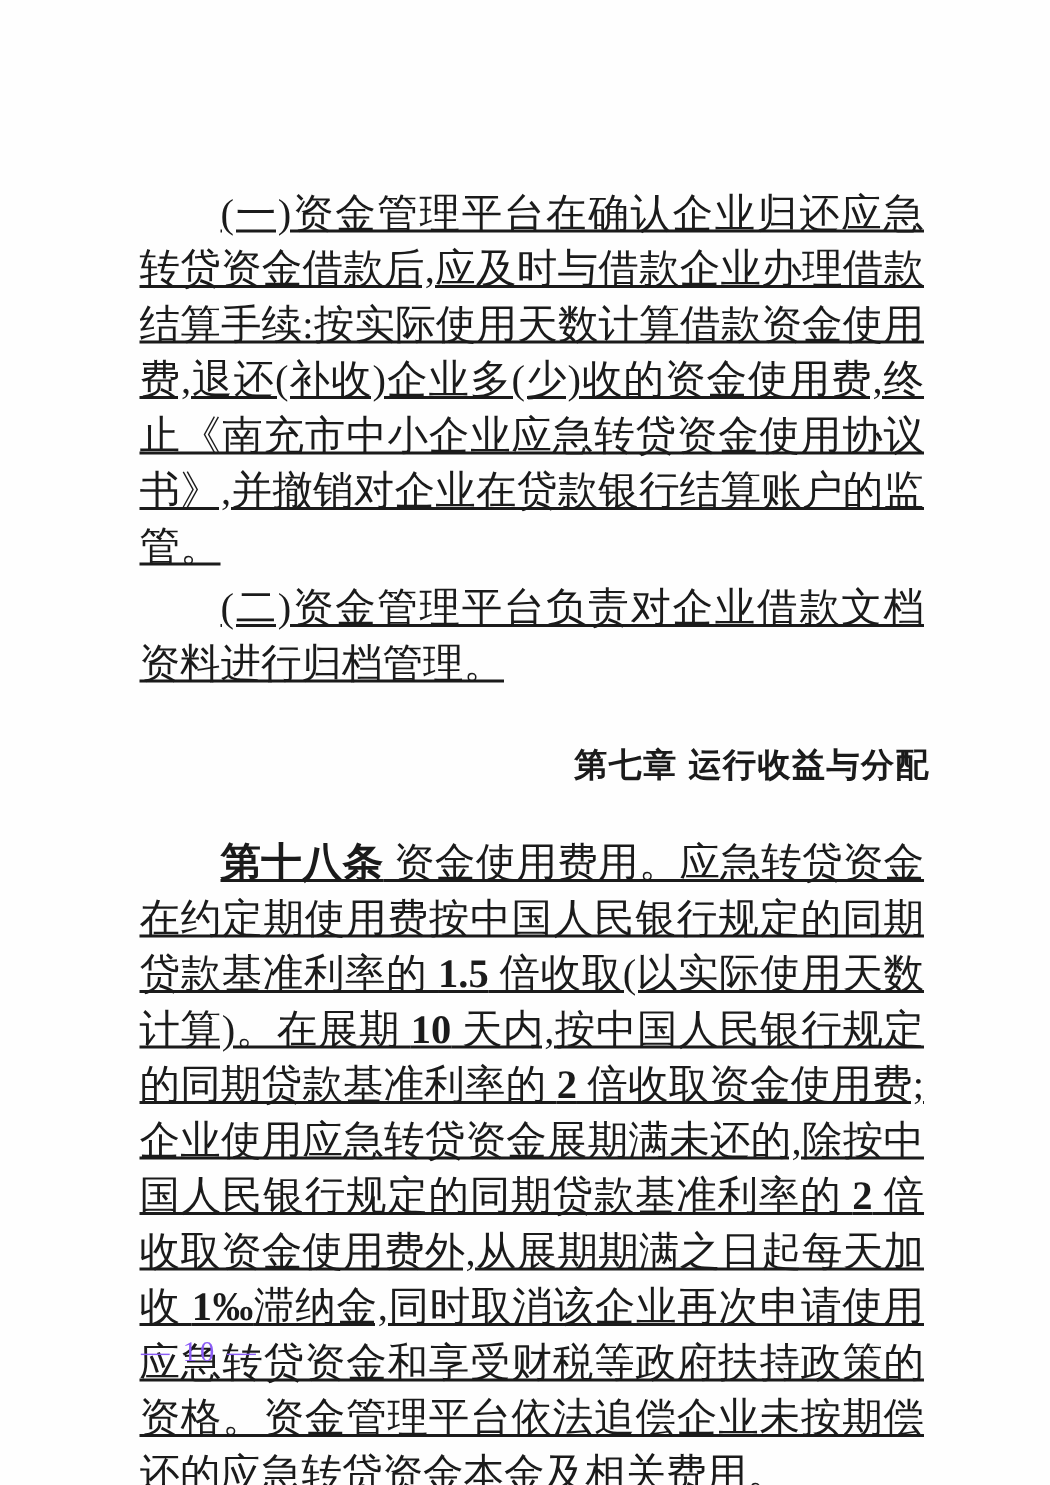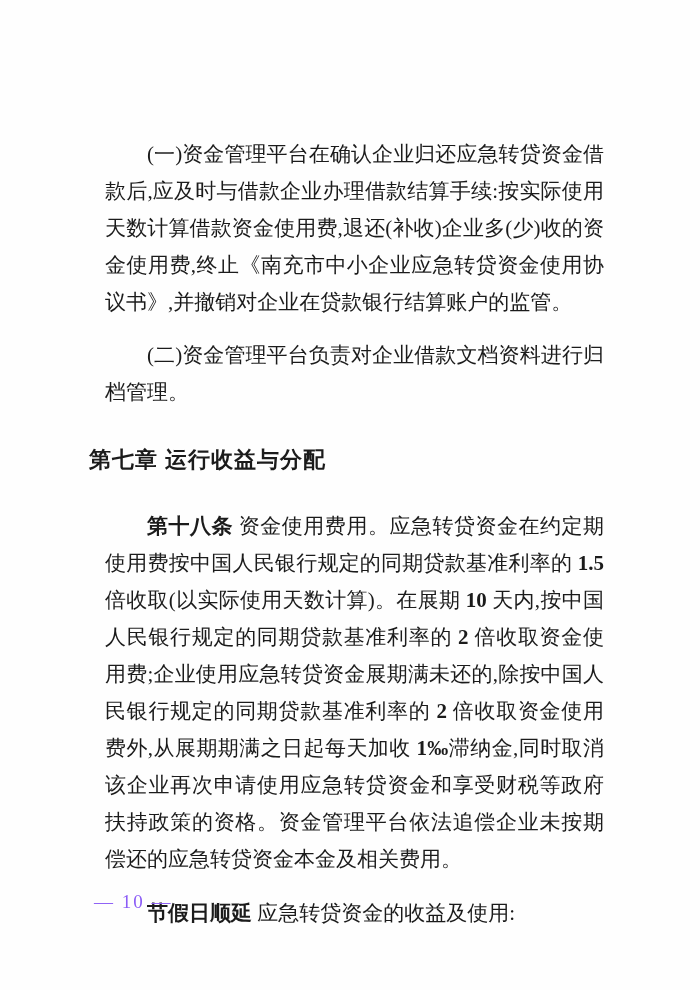--- a/index.html
+++ b/index.html
@@ -16,32 +16,33 @@
     font-family: "Liberation Serif", "DejaVu Serif", serif;
     color: #1b1b1b;
   }
   .text-block {
     position: absolute;
     left: 89px;
     top: 120px;
     width: 531px;
   }
   p.body {
-    margin: 16px;
-    font-size: 21px;
+    margin: 4px;
+    font-size: 27px;
     line-height: 37px;
     text-align: justify;
     text-indent: 2em;
     word-break: break-all;
+    text-decoration: underline;
   }
   p.chapter-heading {
     margin: 30px 0 29px 0;
     font-size: 22px;
     line-height: 37px;
-    text-align: left;
+    text-align: right;
     text-indent: 0;
     font-weight: bold;
     font-family: "Liberation Sans", "DejaVu Sans", sans-serif;
     letter-spacing: 1px;
   }
   .b { font-weight: bold; }
   .s { font-family: "Liberation Sans", "DejaVu Sans", sans-serif; }
   .page-footer {
     position: absolute;
     left: 94px;

